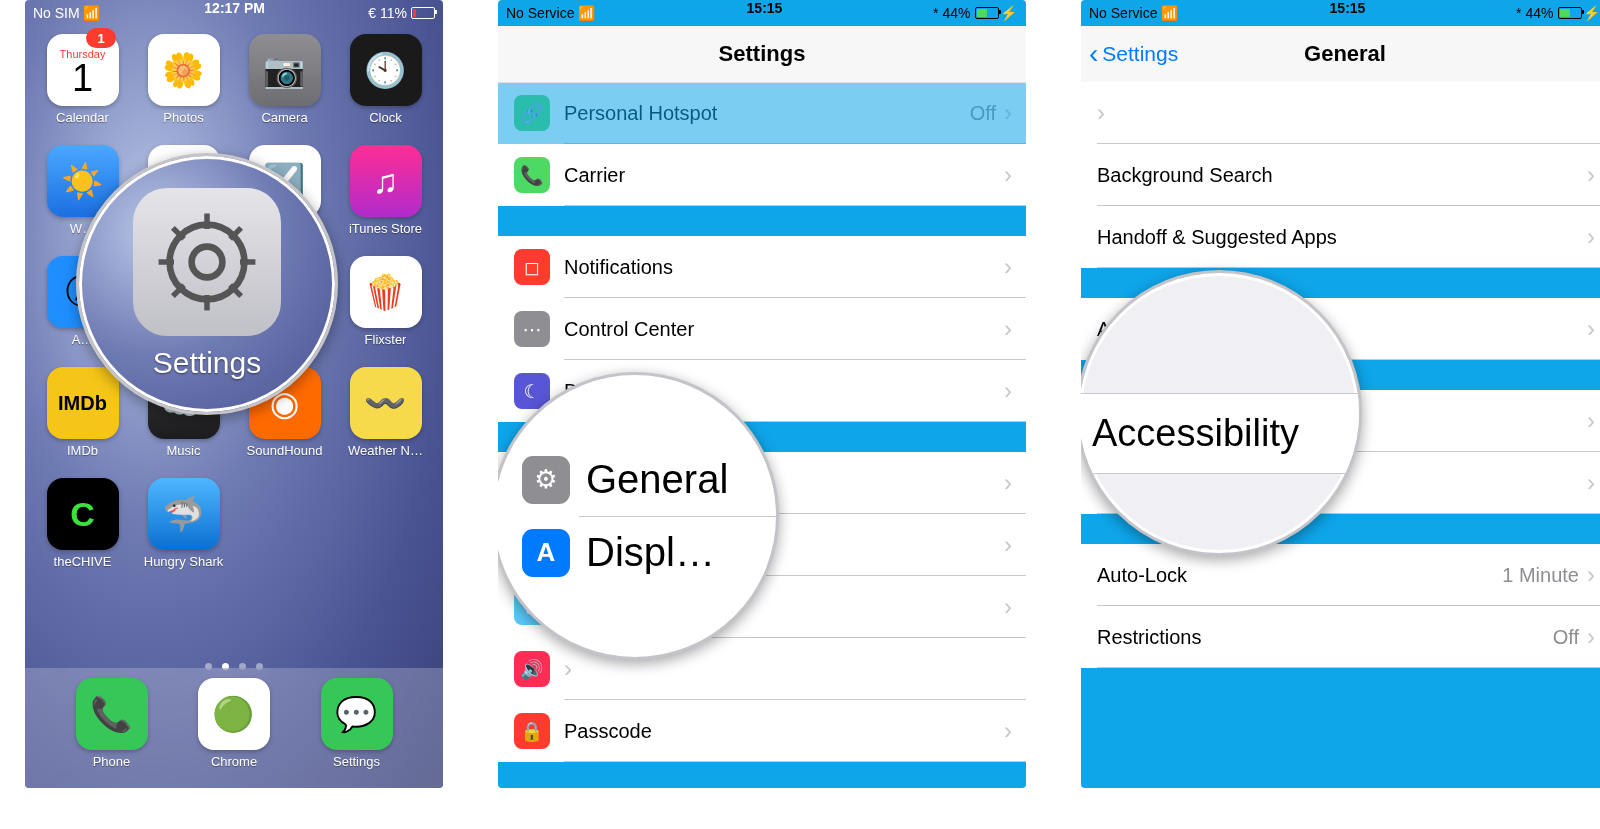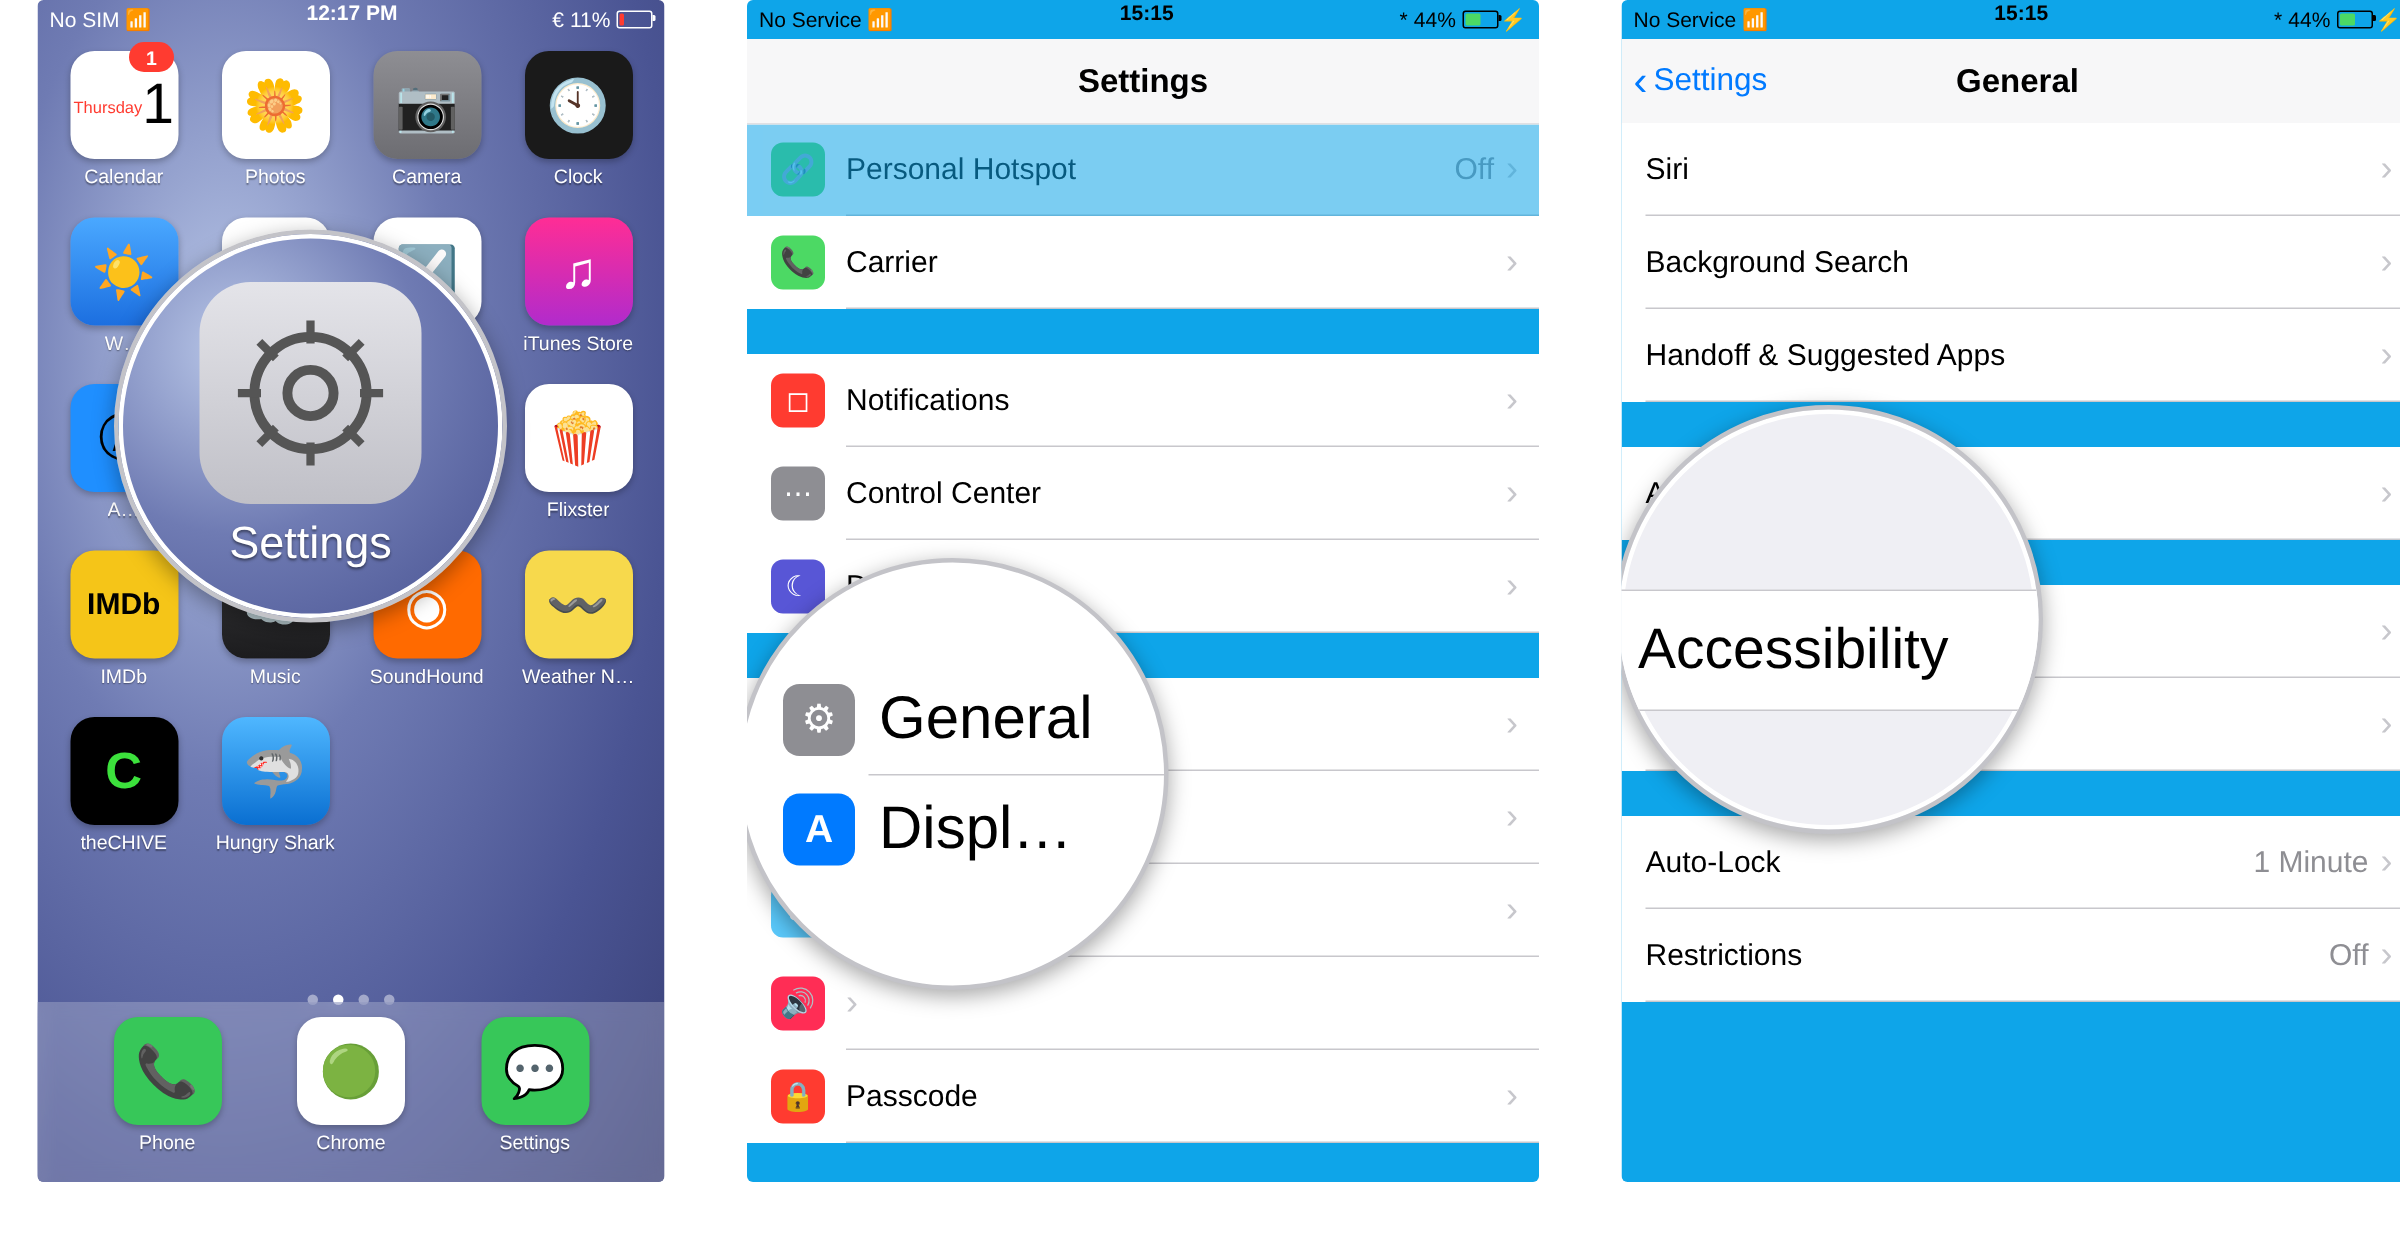--- a/index.html
+++ b/index.html
@@ -19,21 +19,21 @@
 .batt-fill{position:absolute;left:1px;top:1px;bottom:1px;background:#ff3b30;border-radius:1px}
 .batt-fill.green{background:#4cd964}
 .p1 .batt-fill{width:3px}
 
 .grid{position:absolute;top:34px;left:0;right:0;padding:0 16px;display:grid;grid-template-columns:repeat(4,1fr);row-gap:20px;column-gap:18px}
 .app{display:flex;flex-direction:column;align-items:center;gap:4px;position:relative}
 .app .icon{width:72px;height:72px;border-radius:16px;display:flex;align-items:center;justify-content:center;font-size:34px;box-shadow:0 2px 4px rgba(0,0,0,.25)}
 .app .label{font-size:13px;color:#fff;text-align:center;text-shadow:0 1px 1px rgba(0,0,0,.4);white-space:nowrap;max-width:90px;overflow:hidden;text-overflow:ellipsis}
 .badge{position:absolute;top:-6px;right:8px;min-width:20px;height:20px;border-radius:10px;background:#ff3b30;color:#fff;font-size:13px;font-weight:600;display:flex;align-items:center;justify-content:center;padding:0 5px}
 
-.cal{background:#fff;flex-direction:row;color:#000}
+.cal{background:#fff;flex-direction:column;color:#000}
 .cal-day{font-size:11px;color:#ff3b30;font-weight:500;margin-top:4px}
 .cal-num{font-size:38px;font-weight:300;line-height:36px}
 
 .dock{position:absolute;bottom:0;left:0;right:0;height:110px;background:rgba(255,255,255,.22);backdrop-filter:blur(6px);display:flex;align-items:flex-start;justify-content:space-evenly;padding-top:10px}
 .pagedots{position:absolute;bottom:118px;left:0;right:0;display:flex;justify-content:center;gap:10px}
 .dot{width:7px;height:7px;border-radius:50%;background:rgba(255,255,255,.45)}
 .dot.active{background:#fff}
 
 
 .bubble{position:absolute;border-radius:50%;background:#f5f5f7;border:3px solid #c3c3c8;box-shadow:0 4px 14px rgba(0,0,0,.35),inset 0 0 0 3px #fff;display:flex;flex-direction:column;align-items:center;justify-content:center;overflow:hidden;z-index:50}
@@ -364,21 +364,20 @@
     </div>
     <div class="navbar">
       <div class="back">
             <span style="font-size:28px">‹</span>
             <span>Settings</span>
           </div>
       <span class="title">General</span>
     </div>
     <div class="list">
       <div class="row">
-            <span class="rlabel">Siri</span>
             <span class="chev">›</span>
           </div>
       <div class="row">
             <span class="rlabel">Background Search</span>
             <span class="chev">›</span>
           </div>
       <div class="row">
             <span class="rlabel">Handoff &amp; Suggested Apps</span>
             <span class="chev">›</span>
           </div>

